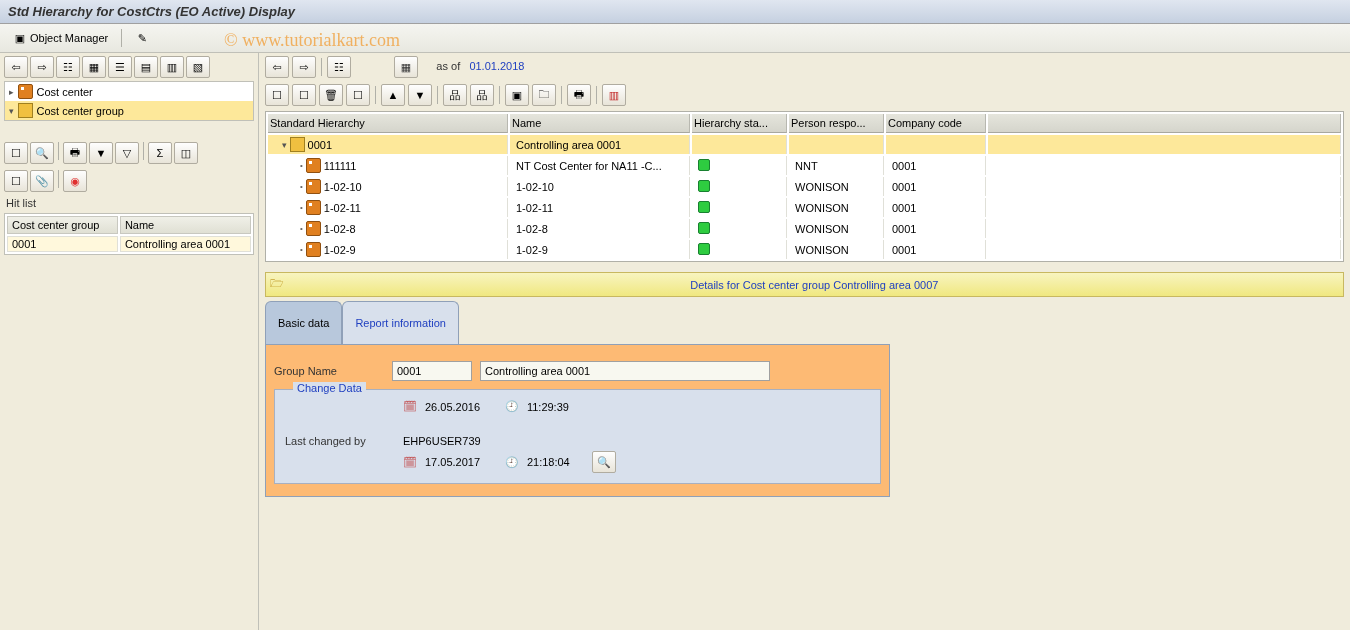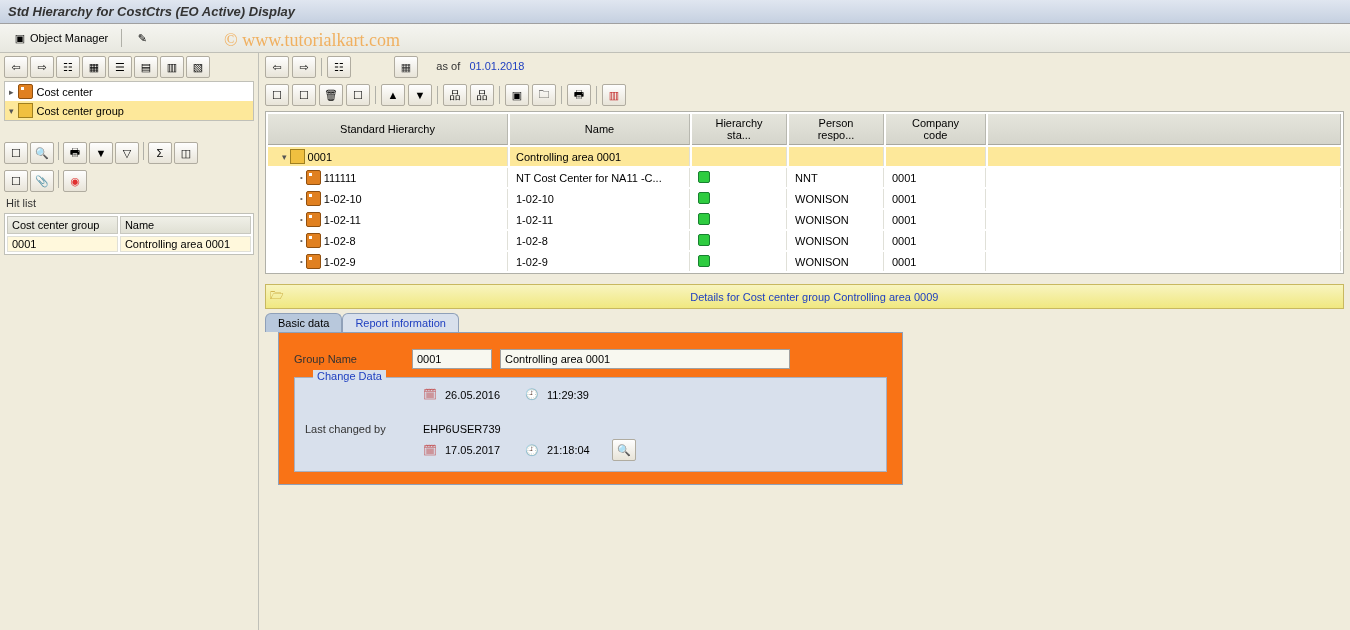--- a/index.html
+++ b/index.html
@@ -133,23 +133,23 @@
   .as-of-date { color: #2040c0; }
   .main-grid {
     margin: 2px 6px;
     border: 1px solid #b0b0a8;
     background: #fff;
   }
   .main-grid th {
     background: linear-gradient(to bottom, #e5e5dc, #d5d5cc);
     border-right: 1px solid #b8b8b0;
     border-bottom: 1px solid #a8a8a0;
-    padding: 3px 14px;
+    padding: 3px 2px;
     font-weight: normal;
-    text-align: center;
+    text-align: left;
     font-size: 11px;
   }
   .main-grid td {
     padding: 1px 6px;
     border-right: 1px solid #e0e0d8;
     font-size: 11px;
     height: 17px;
   }
   .main-grid tr.root td { background: #fde89a; }
   .green-dot {
@@ -181,36 +181,36 @@
     border: 1px solid #c8b860;
     padding: 2px 4px;
     display: flex;
     align-items: center;
     position: relative;
   }
   .details-bar .folder { margin-right: 6px; color: #b08000;}
   .details-text { flex:1; text-align:center; color: #2040c0; }
   .tabs { margin: 4px 6px 0 6px; display: flex; }
   .tab {
-    padding: 3px 12px;
+    padding: 15px 12px;
     border: 1px solid #8fa0b8;
     border-bottom: none;
     border-top-left-radius: 6px;
     border-top-right-radius: 6px;
     background: #d8e0ec;
     cursor: pointer;
     font-size: 11px;
     color: #2040c0;
   }
   .tab.active { background: #b8c8dc; color: #000; }
   .detail-panel {
-    margin: 0 19px;
+    margin: 0 6px;
     border: 1px solid #8fa0b8;
-    background: #f97316;
-    padding: 12px 15px;
+    background: #fdba74;
+    padding: 12px 8px;
     width: 625px;
     box-sizing: border-box;
   }
   .form-row { display: flex; align-items: center; gap: 8px; margin: 4px 0; }
   .form-label { width: 110px; color: #333;}
   .inp {
     border: 1px solid #a0a0a0;
     background: #f8f8f0;
     padding: 1px 4px;
     font-size: 11px;
@@ -523,21 +523,21 @@
     <td><span class="green-dot"></span></td>
     <td>WONISON</td>
     <td>0001</td>
     <td></td>
           </tr>
         </tbody>
     </table>
 
     <div class="details-bar">
       <span class="folder">🗁</span>
-      <span class="details-text">Details for Cost center group Controlling area 0009</span>
+      <span class="details-text">Details for Cost center group Controlling area 0007</span>
     </div>
 
     <div class="tabs" id="tabs">
         <div class="tab active">Basic data</div>
         <div class="tab">Report information</div>
       </div>
 
     <div class="detail-panel">
       <div class="form-row">
         <span class="form-label">Group Name</span>

